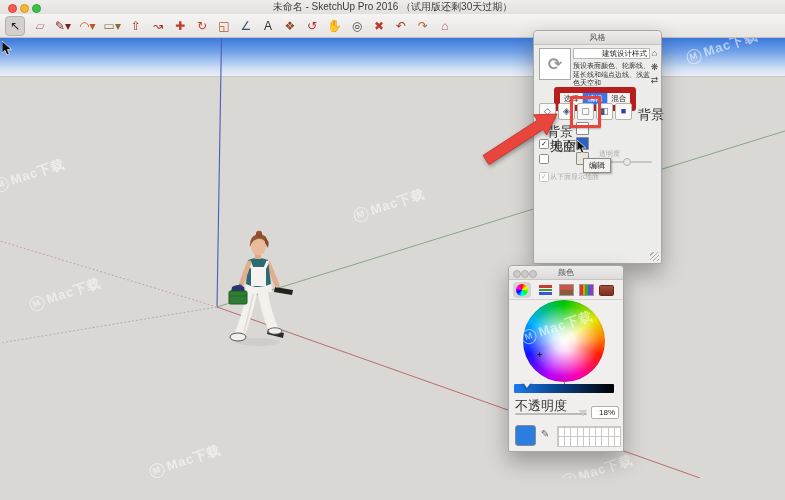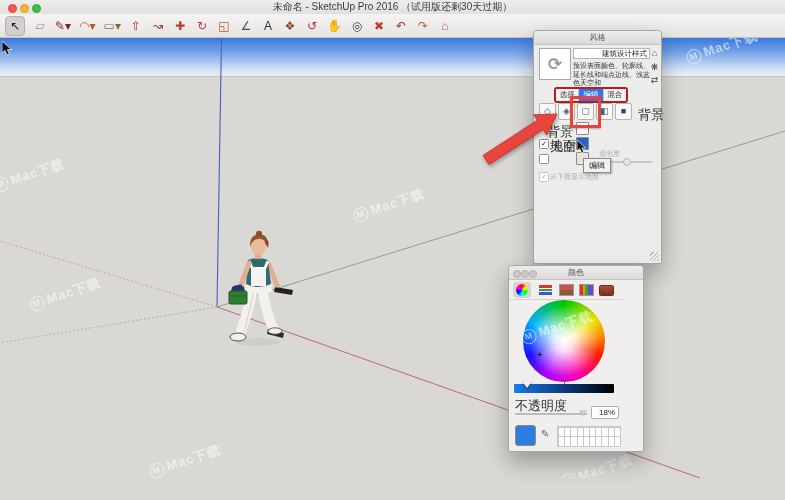--- a/index.html
+++ b/index.html
@@ -44,21 +44,21 @@
     border-bottom:1px solid #c6c4c3;border-radius:4px 4px 0 0;}
   .phead .ptitle{display:block;text-align:center;font-size:8px;line-height:13px;color:#555;}
 
   
   .thumb{position:absolute;background:#fff;border:1px solid #a9a7a6;display:flex;align-items:center;justify-content:center;
     color:#9a9896;font-size:17px;font-weight:bold;}
   .namefield{position:absolute;font-size:7.5px;border:1px solid #b9b7b6;background:#fff;color:#222;
     padding:0 2px;box-sizing:border-box;}
   .desc{position:absolute;font-size:7px;line-height:8.5px;color:#333;overflow:hidden;}
   .sideicon{position:absolute;font-size:9px;color:#444;width:11px;text-align:center;}
-  .tabs{position:absolute;display:flex;height:12px;border:2px solid #b91c1c;border-radius:3px;overflow:hidden;background:#22c55e;}
+  .tabs{position:absolute;display:flex;height:12px;border:6px solid #b91c1c;border-radius:3px;overflow:hidden;background:#22c55e;}
   .tab{font-size:7.5px;line-height:12px;text-align:center;color:#333;background:#f4f3f2;border-right:1px solid #c9c7c6;}
   .tab:last-child{border-right:none;}
   .tab.active{background:#3577f2;color:#fff;}
   .secbtn{position:absolute;width:15px;height:15px;background:#fafaf9;border:1px solid #b5b3b2;border-radius:2px;
     font-size:9px;line-height:15px;text-align:center;color:#4a5a7a;}
   .lab8{position:absolute;font-size:13px;color:#333;white-space:nowrap;}
   .lab7g{position:absolute;font-size:7px;color:#b0aeac;white-space:nowrap;}
   .cbx{position:absolute;width:8px;height:8px;background:#fff;border:1px solid #8d8b8a;border-radius:1.5px;
     font-size:7px;line-height:8px;text-align:center;color:#222;}
   .cbx.dis{color:#b0aeac;border-color:#c4c2c1;}
@@ -260,21 +260,21 @@
     <span class="lab7g" style="left:65px;top:118px;">透明度</span>
     <span class="slider-track" style="left:66px;top:130px;width:52px;"></span>
     <span class="slider-thumb" style="left:89px;top:127px;"></span>
 
     <span class="cbx dis" style="left:5px;top:141px;">✓</span>
     <span class="lab7g" style="left:16px;top:141px;">从下面显示地面</span>
 
     <span class="grip" style="right:2px;bottom:2px;"></span>
   </div>
 
-  <div class="panel" style="left:508px;top:265px;width:114px;height:185px;background:#f0efee;padding-left:20px;">
+  <div class="panel" style="left:508px;top:265px;width:114px;height:185px;background:#f0efee;">
     <div class="phead">
       <span class="dot" style="left:4px;"></span>
       <span class="dot" style="left:12px;"></span>
       <span class="dot" style="left:20px;"></span>
       <span class="ptitle">颜色</span>
     </div>
 
     <span class="selbox" style="left:4px;top:16px;"></span>
     <span class="cicon wheelicon" style="left:7px;top:18px;"></span>
     <span class="cicon" style="left:30px;top:18px;width:13px;height:11px;">

